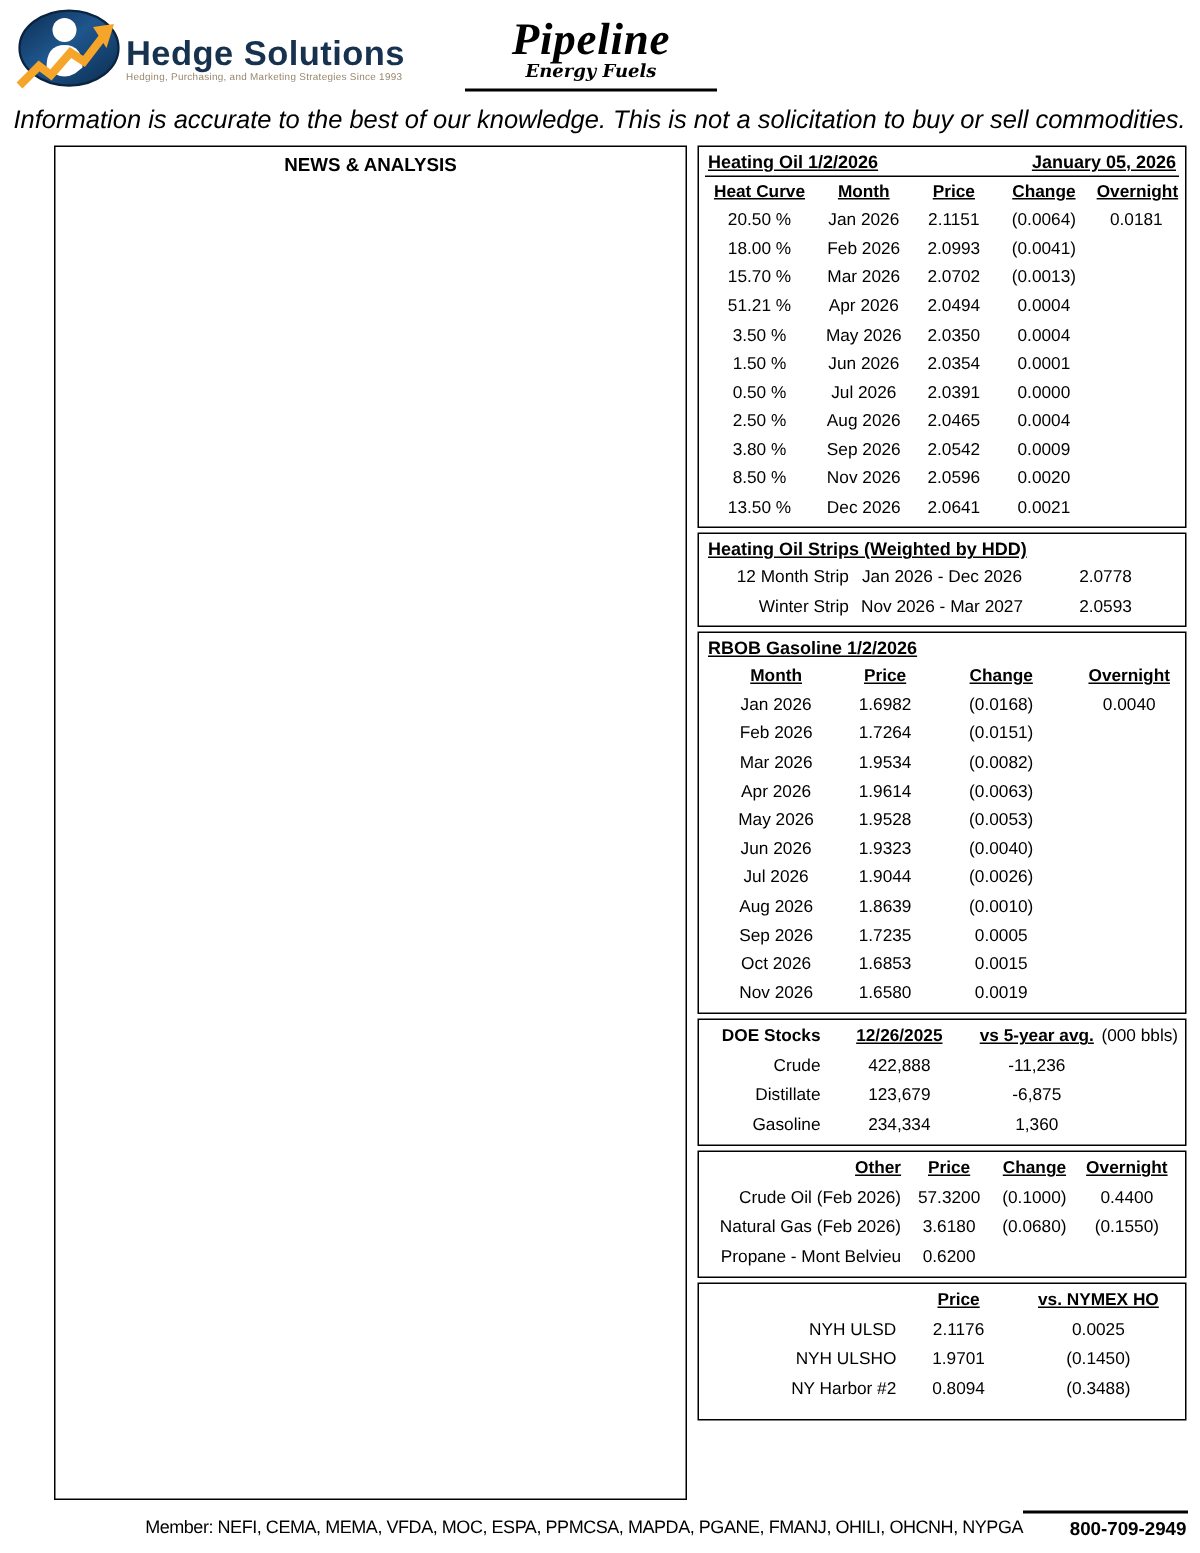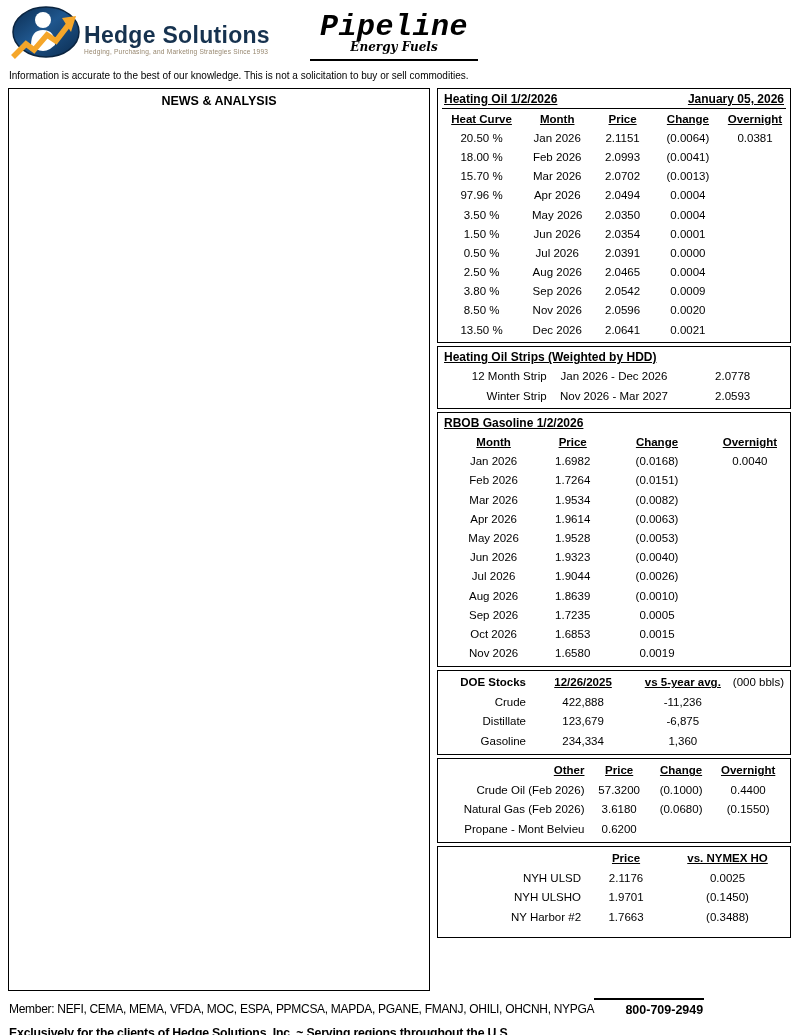--- a/index.html
+++ b/index.html
@@ -7,28 +7,28 @@
   body { width:800px; height:1035px; overflow:hidden; }
 
   
   .header { display:flex; align-items:flex-start; padding:5px 8px 0 10px; height:62px; }
   .logo-wrap { display:flex; align-items:center; width:300px; }
   .logo-text-block { margin-left:4px; margin-top:6px; }
   .logo-name { font-size:23px; font-weight:bold; color:#16324f; letter-spacing:.3px; line-height:24px; }
   .logo-tagline { font-size:6.6px; color:#97876f; letter-spacing:.2px; margin-top:1px; }
   .addr { flex:1; text-align:center; font-weight:bold; font-size:13px; line-height:16px; padding-top:6px; }
   .brand-right { width:168px; text-align:center; border-bottom:2px solid #000; padding-bottom:5px; margin-top:8px; margin-right:4px; }
-  .brand-right-name { font-family:Liberation Mono, monospace; font-style:italic; font-weight:bold; font-size:30px; line-height:28px; letter-spacing:.5px; }
+  .brand-right-name { font-family:Liberation Serif, serif; font-style:italic; font-weight:bold; font-size:30px; line-height:28px; letter-spacing:.5px; }
   .brand-right-sub { font-family:"DejaVu Serif", serif; font-style:italic; font-weight:bold; font-size:12px; line-height:13px; }
 
-  .disclaimer { font-size:10px; padding:8px 8px 7px 9px; }
+  .disclaimer { font-size:17px; padding:8px 8px 7px 9px;font-style:italic; }
 
   
   .main { display:flex; padding:0 9px 0 8px; gap:7px; }
-  .news-box { width:422px; min-width:422px; border:1.5px solid #000; height:903px; padding:3px 6px; }
+  .news-box { width:422px; min-width:422px; border:1.5px solid #000; height:903px; padding:3px 6px;margin-left:28px; }
   .news-title { text-align:center; font-weight:bold; font-size:12.5px; margin:2px 0 7px 0; }
   .news-p { font-size:11px; line-height:11.9px; margin-bottom:11px; text-align:left; }
 
   .right-col { display:flex; flex-direction:column; gap:3px; width:354px; }
   .panel { border:1.5px solid #000; padding:2px 4px 3px 4px; background:#fff; }
 
   .panel-title-row { display:flex; justify-content:space-between; border-bottom:1.2px solid #000; padding:1px 2px 2px 2px; }
   .panel-title-row .ttl, .panel-title-row .dte { font-weight:bold; font-size:12px; text-decoration:underline; }
   .ttl-plain { font-weight:bold; font-size:12px; text-decoration:underline; padding:1px 2px 2px 2px; display:block; }
 
@@ -46,21 +46,21 @@
   .t-doe col:nth-child(1){width:25%} .t-doe col:nth-child(2){width:32%} .t-doe col:nth-child(3){width:26%} .t-doe col:nth-child(4){width:17%}
   .t-doe td { padding:2.8px 2px; }
   .t-other col:nth-child(1){width:42%} .t-other col:nth-child(2){width:19%} .t-other col:nth-child(3){width:17%} .t-other col:nth-child(4){width:22%}
   .t-other td { padding:2.8px 2px; }
   .t-nyh col:nth-child(1){width:41%} .t-nyh col:nth-child(2){width:25%} .t-nyh col:nth-child(3){width:34%}
   .t-nyh td { padding:2.8px 2px; }
   .pad-bottom { padding-bottom:10px; }
 
   
   .footer { padding:4px 8px 0 9px; margin-top:3px; }
-  .footer-row1 { display:flex; justify-content:flex-start; align-items:flex-start; }
+  .footer-row1 { display:flex; justify-content:flex-end; align-items:flex-start; }
   .member-line { font-size:12px; letter-spacing:-0.3px; padding-top:4px; }
   .phone-box { border-top:2.5px solid #000; padding:3px 1px 0 0; min-width:110px; text-align:right; font-weight:bold; font-size:12.5px; }
   .footer-tagline { font-weight:bold; font-size:12.3px; letter-spacing:-0.2px; margin-top:9px; }
 </style>
 </head>
 <body>
 
 <div class="header">
   <div class="logo-wrap">
     <span>
@@ -129,38 +129,38 @@
             <th class="ta-c">Change</th>
             <th class="ta-c">Overnight</th>
           </tr>
         </thead>
         <tbody>
             <tr>
             <td class="ta-c">20.50 %</td>
             <td class="ta-c">Jan 2026</td>
             <td class="ta-c">2.1151</td>
             <td class="ta-c">(0.0064)</td>
-            <td class="ta-c">0.0381</td>
+            <td class="ta-c">0.0181</td>
           </tr>
             <tr>
             <td class="ta-c">18.00 %</td>
             <td class="ta-c">Feb 2026</td>
             <td class="ta-c">2.0993</td>
             <td class="ta-c">(0.0041)</td>
             <td class="ta-c"></td>
           </tr>
             <tr>
             <td class="ta-c">15.70 %</td>
             <td class="ta-c">Mar 2026</td>
             <td class="ta-c">2.0702</td>
             <td class="ta-c">(0.0013)</td>
             <td class="ta-c"></td>
           </tr>
             <tr>
-            <td class="ta-c">97.96 %</td>
+            <td class="ta-c">51.21 %</td>
             <td class="ta-c">Apr 2026</td>
             <td class="ta-c">2.0494</td>
             <td class="ta-c">0.0004</td>
             <td class="ta-c"></td>
           </tr>
             <tr>
             <td class="ta-c">3.50 %</td>
             <td class="ta-c">May 2026</td>
             <td class="ta-c">2.0350</td>
             <td class="ta-c">0.0004</td>
@@ -421,21 +421,21 @@
             <td class="ta-c">2.1176</td>
             <td class="ta-c">0.0025</td>
           </tr>
             <tr>
             <td class="ta-l">NYH ULSHO</td>
             <td class="ta-c">1.9701</td>
             <td class="ta-c">(0.1450)</td>
           </tr>
             <tr>
             <td class="ta-l">NY Harbor #2</td>
-            <td class="ta-c">1.7663</td>
+            <td class="ta-c">0.8094</td>
             <td class="ta-c">(0.3488)</td>
           </tr>
           </tbody>
       </table>
     </div>
 
   </div>
 </div>
 
 <div class="footer">

